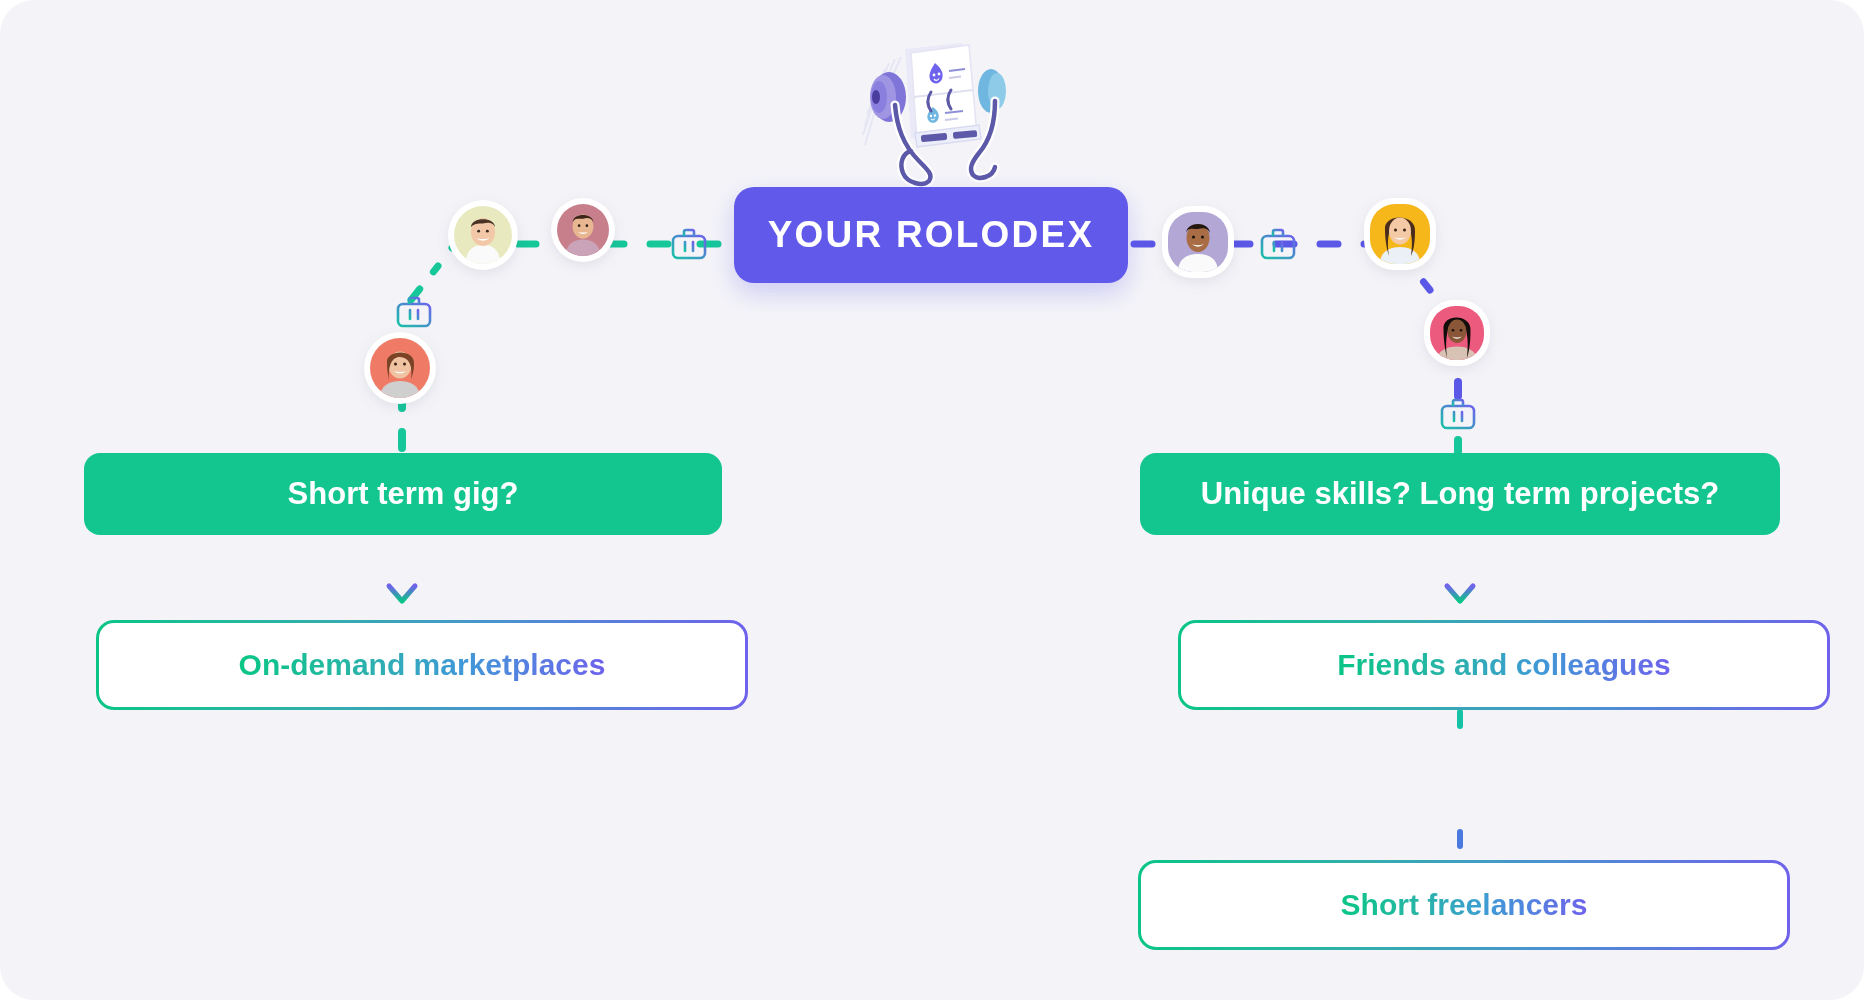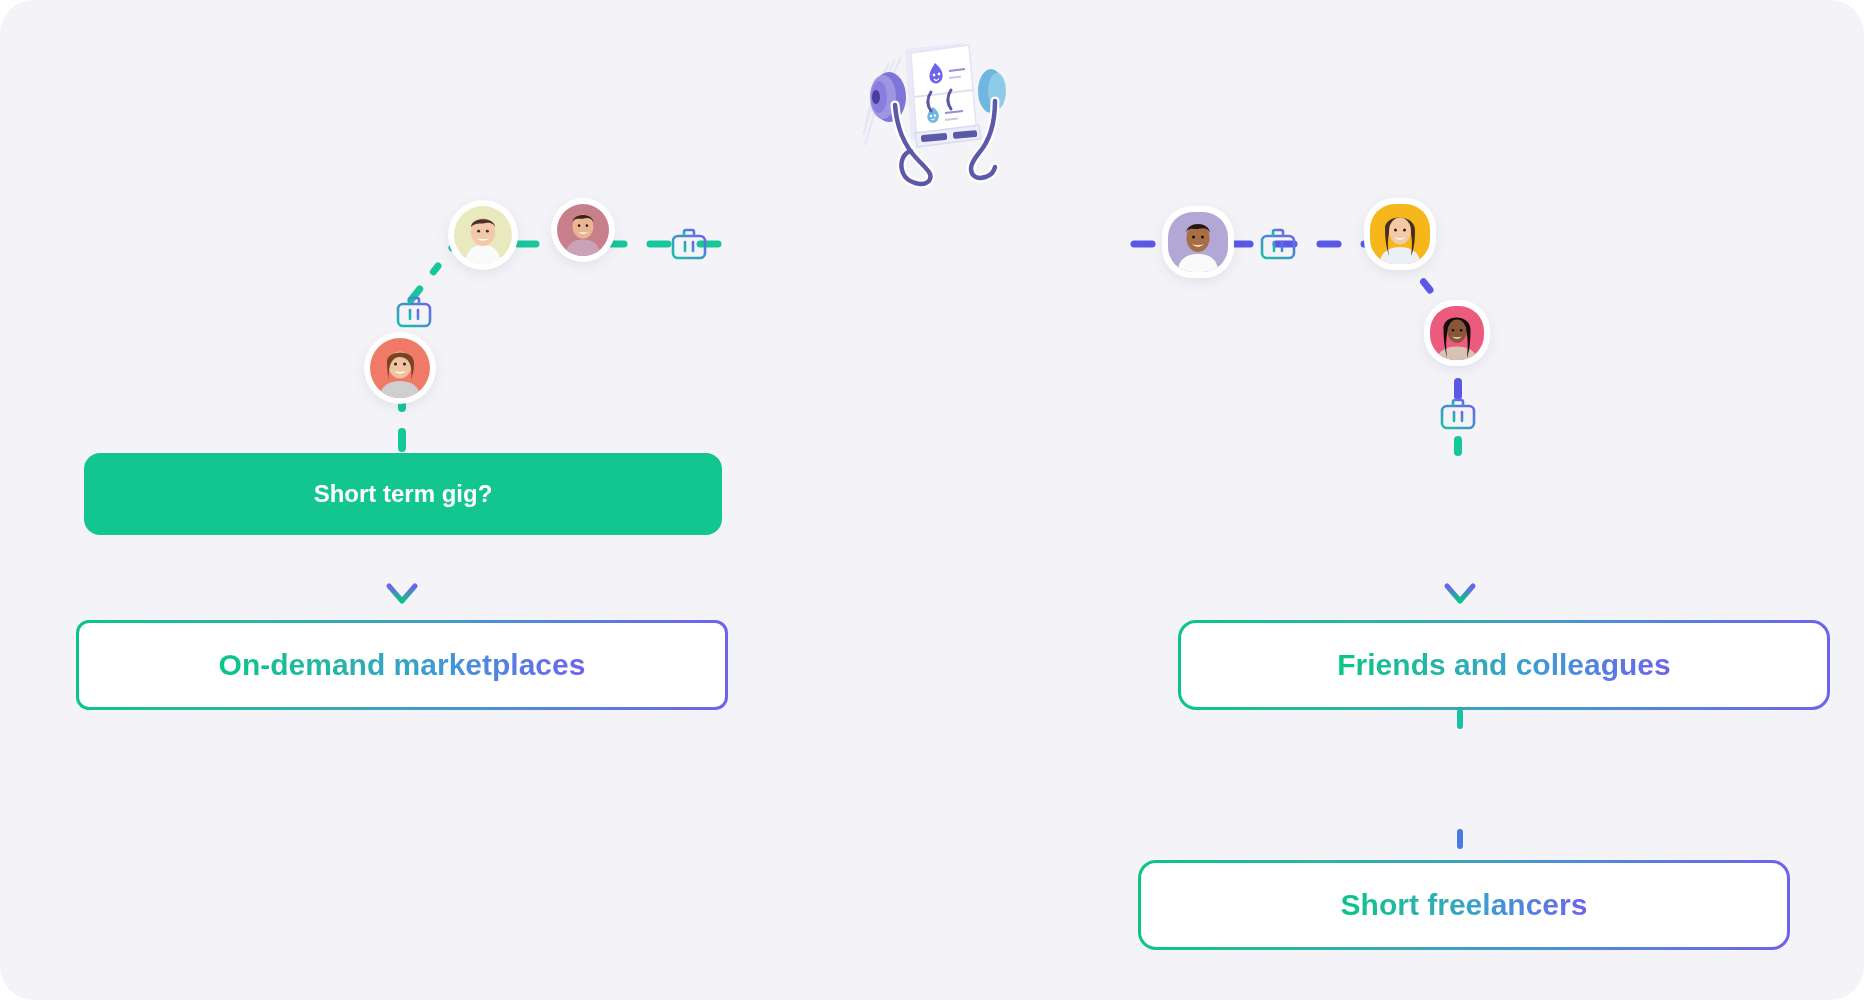--- a/index.html
+++ b/index.html
@@ -94,21 +94,21 @@
     position: absolute;
     background: #13c68f;
     border-radius: 16px;
     display: flex;
     align-items: center;
     justify-content: center;
     z-index: 4;
   }
   .solid-box .label {
     color: #ffffff;
-    font-size: 24px;
+    font-size: 31px;
     font-weight: 700;
     white-space: nowrap;
   }
 
   
   .outline-box {
     position: absolute;
     border-radius: 18px;
     background:
       linear-gradient(#ffffff, #ffffff) padding-box,
@@ -237,20 +237,23 @@
 
     <ellipse cx="146" cy="56" rx="13" ry="22" fill="#6fb6e0"></ellipse>
     <ellipse cx="152" cy="56" rx="9" ry="18" fill="#8ecbe9"></ellipse>
 
     <path d="M50,70 C52,92 58,110 74,126 C84,136 88,140 84,146 C78,152 62,148 58,138 C54,128 58,118 66,116" fill="none" stroke="#ffffff" stroke-width="9" stroke-linecap="round"></path>
     <path d="M50,70 C52,92 58,110 74,126 C84,136 88,140 84,146 C78,152 62,148 58,138 C54,128 58,118 66,116" fill="none" stroke="#5c5aa8" stroke-width="4.5" stroke-linecap="round"></path>
     <path d="M150,66 C150,86 146,104 134,118 C126,128 124,134 128,140 C134,146 148,142 150,132" fill="none" stroke="#ffffff" stroke-width="9" stroke-linecap="round"></path>
     <path d="M150,66 C150,86 146,104 134,118 C126,128 124,134 128,140 C134,146 148,142 150,132" fill="none" stroke="#5c5aa8" stroke-width="4.5" stroke-linecap="round"></path>
   </svg>
 
+  <div class="rolodex-pill">
+    <span class="label">YOUR ROLODEX</span>
+  </div>
 
   <div class="avatar circle" style="left:448px; top:200px; width:70px; height:70px;">
     <div class="inner" style="background:#e8e9bf;">
       <svg class="face" viewBox="0 0 60 60">
         <path d="M12,60 C12,46 20,40 30,40 C40,40 48,46 48,60 Z" fill="#fafafa"></path>
         <ellipse cx="30" cy="27" rx="12.5" ry="14.5" fill="#f2c8a8"></ellipse>
         <path d="M17.5,22 C18,11 42,11 42.5,22 C40,16 34,17 30,18 C25,18 20,18 17.5,22 Z" fill="#4a3326"></path>
         <circle cx="25.5" cy="26" r="1.5" fill="#3a2a20"></circle>
           <circle cx="34.5" cy="26" r="1.5" fill="#3a2a20"></circle>
         <path d="M23,33 Q30,39 37,33 Q30,35.5 23,33 Z" fill="#ffffff"></path>
@@ -348,24 +351,27 @@
     <rect x="6" y="14" width="32" height="22" rx="5" fill="none" stroke="url(#bcGrad)" stroke-width="2.6"></rect>
     <path d="M17,14 L17,10 a2,2 0 0 1 2,-2 h6 a2,2 0 0 1 2,2 v4" fill="none" stroke="url(#bcGrad)" stroke-width="2.6"></path>
     <path d="M6,24 h32" stroke="url(#bcGrad)" stroke-width="2.6"></path>
     <path d="M18,20 v9 M26,20 v9" stroke="url(#bcGrad)" stroke-width="2.6" stroke-linecap="round"></path>
   </svg>
 
   <div class="solid-box" style="left:84px; top:453px; width:638px; height:82px;">
     <span class="label">Short term gig?</span>
   </div>
 
-  <div class="outline-box" style="left:76px; top:620px; width:646px; height:84px;border-radius:13px;">
+  <div class="outline-box" style="left:96px; top:620px; width:646px; height:84px;">
     <span class="label">On-demand marketplaces</span>
   </div>
 
+  <div class="solid-box" style="left:1140px; top:453px; width:640px; height:82px;">
+    <span class="label">Unique skills? Long term projects?</span>
+  </div>
 
   <div class="outline-box" style="left:1138px; top:620px; width:646px; height:84px;margin-left:40px;">
     <span class="label">Friends and colleagues</span>
   </div>
 
 
   <div class="outline-box" style="left:1138px; top:860px; width:646px; height:84px;">
     <span class="label">Short freelancers</span>
   </div>
 

